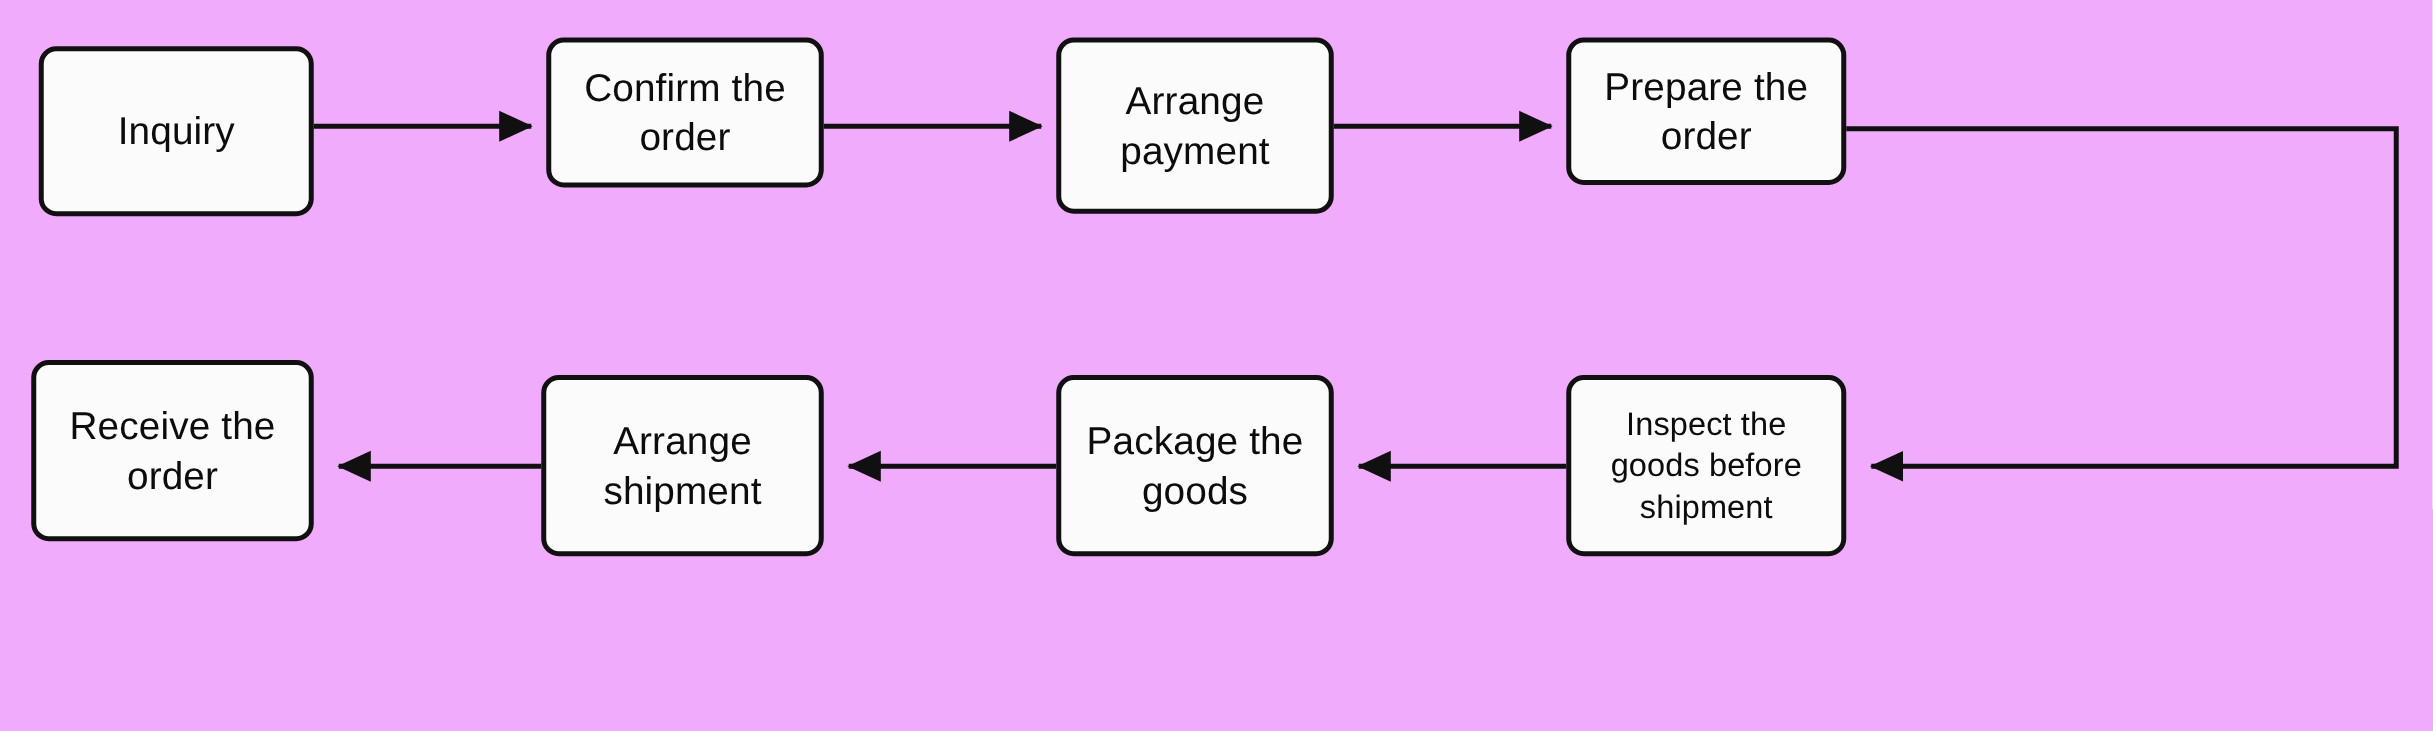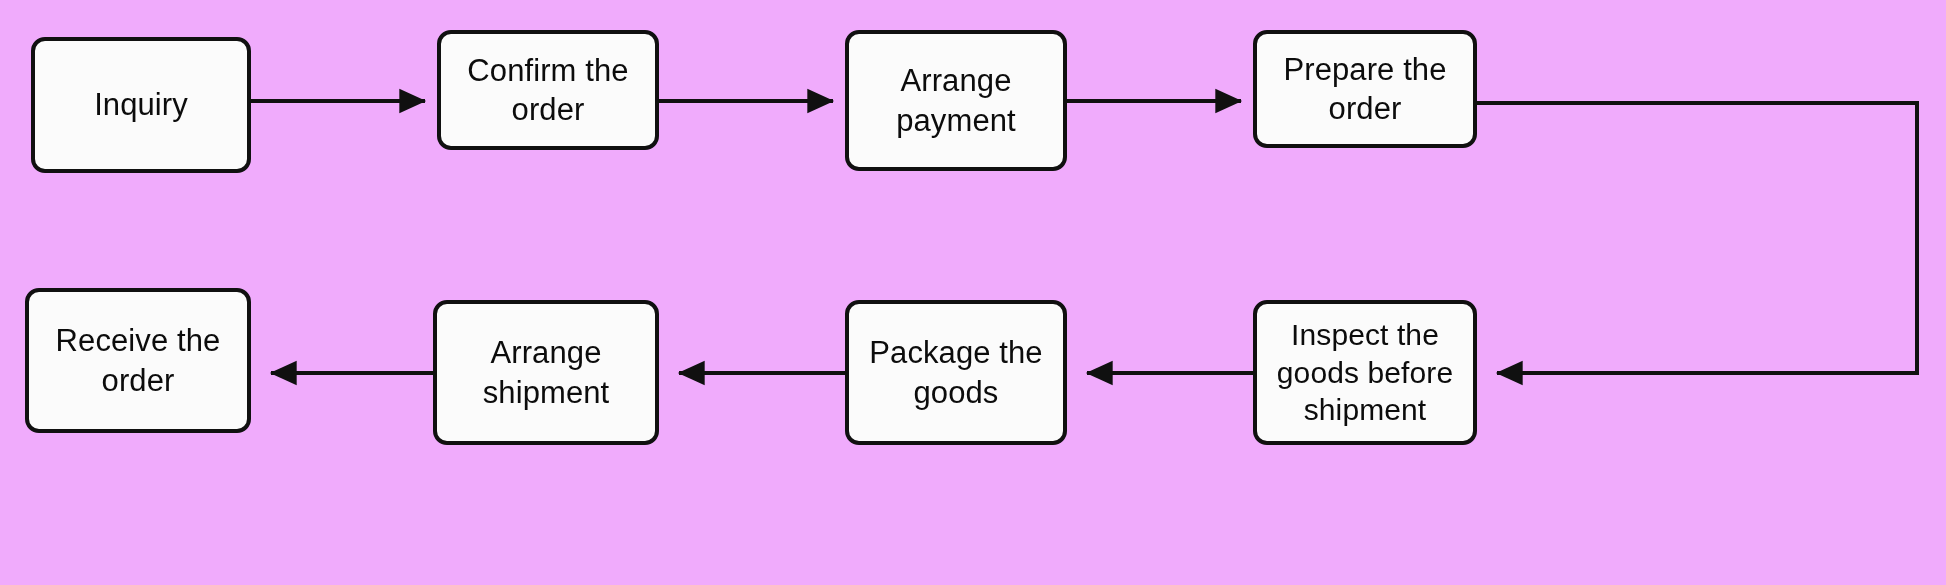--- a/index.html
+++ b/index.html
@@ -97,21 +97,21 @@
   <div class="node" style="left:845px; top:30px; width:222px; height:141px;">
     <span>Arrange
 payment</span>
   </div>
 
   <div class="node" style="left:1253px; top:30px; width:224px; height:118px;">
     <span>Prepare the
 order</span>
   </div>
 
-  <div class="node" style="left:1253px; top:300px; width:224px; height:145px; font-size:30px;">
+  <div class="node" style="left:1253px; top:300px; width:224px; height:145px; font-size:26px;">
     <span>Inspect the
 goods before
 shipment</span>
   </div>
 
   <div class="node" style="left:845px; top:300px; width:222px; height:145px;">
     <span>Package the
 goods</span>
   </div>
 

